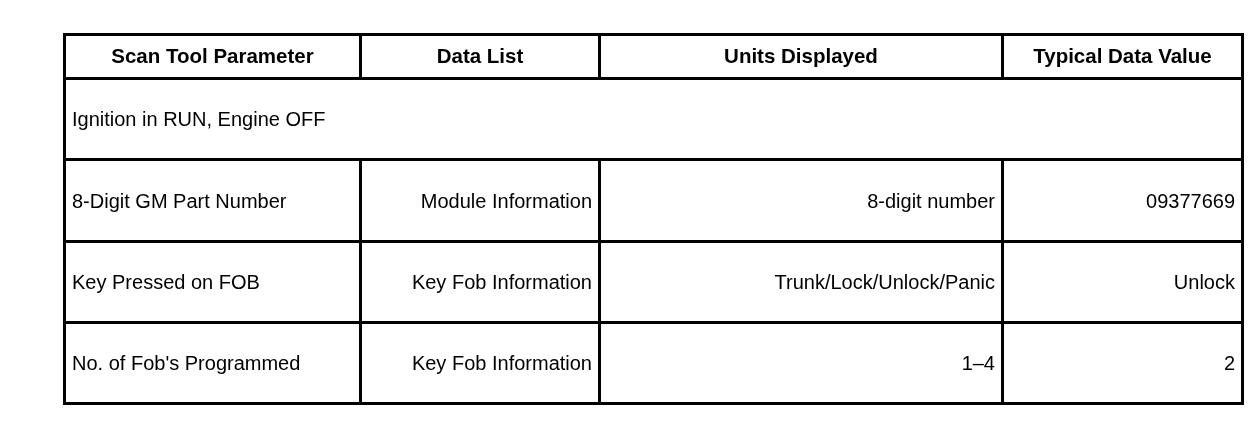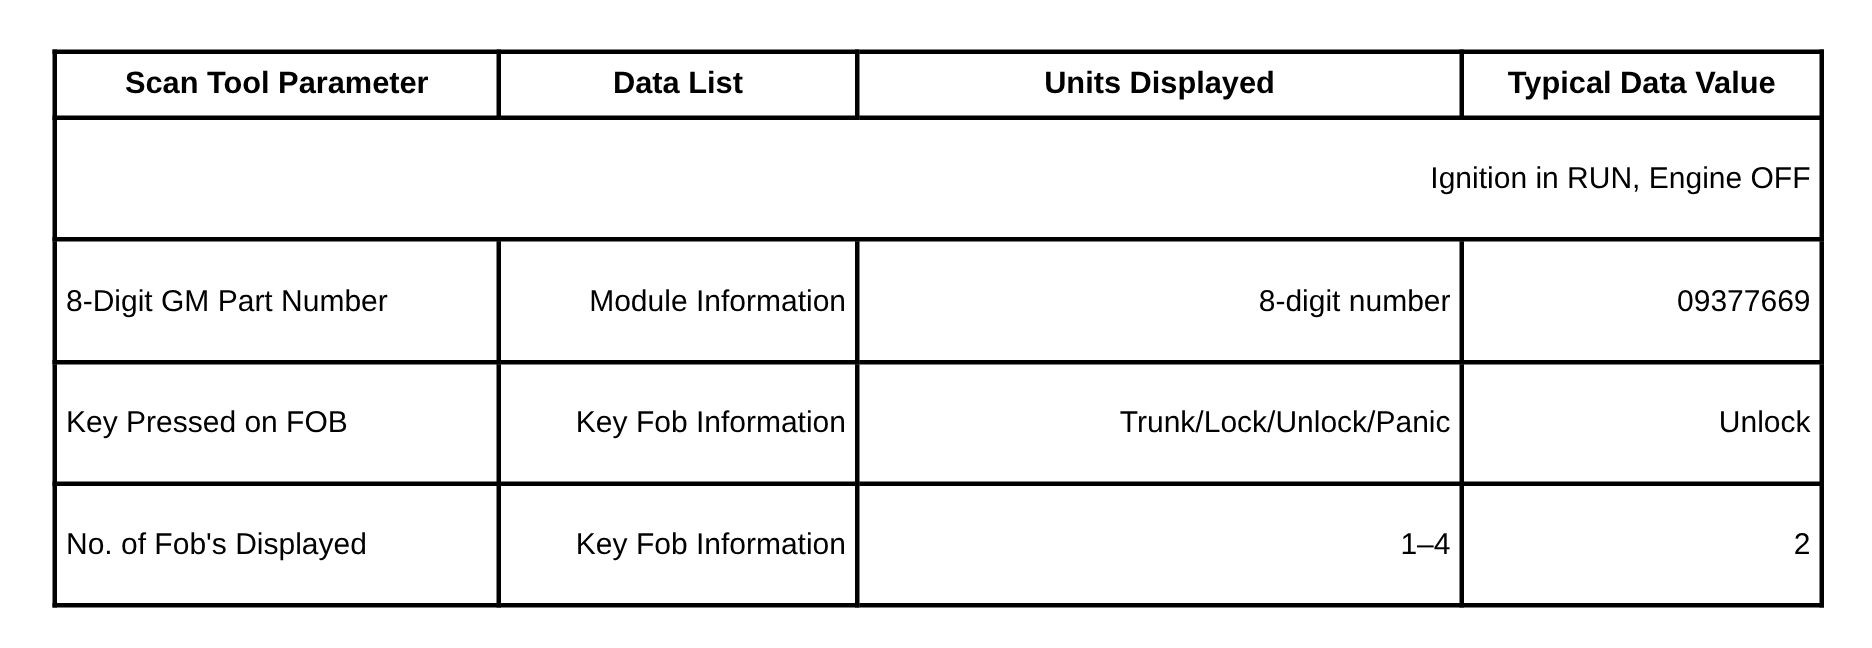--- a/index.html
+++ b/index.html
@@ -11,20 +11,21 @@
     width: 1248px;
     height: 432px;
     overflow: hidden;
     font-family: "Liberation Sans", sans-serif;
     color: #000000;
   }
   #page-root {
     position: relative;
     width: 1212px;
     height: 432px;
+    margin-left: 28px;
   }
   .scan-table {
     position: absolute;
     left: 35px;
     top: 33px;
     width: 1178px;
     height: 372px;
     border-collapse: collapse;
     table-layout: fixed;
     background: #ffffff;
@@ -46,21 +47,21 @@
   .col-units  { width: 403px; }
   .col-value  { width: 240px; }
 
   .scan-table thead th {
     font-weight: bold;
     text-align: center;
     font-size: 20.5px;
   }
   .banner-cell {
     font-weight: bold;
-    text-align: right;
+    text-align: left;
     font-size: 20.5px;
   }
   .cell-left   { text-align: left; }
   .cell-center { text-align: right; }
 </style>
 </head>
 <body>
 
 <div id="page-root">
 
@@ -98,21 +99,21 @@
 
       <tr>
         <td class="cell-left">Key Pressed on FOB</td>
         <td class="cell-center">Key Fob Information</td>
         <td class="cell-center">Trunk/Lock/Unlock/Panic</td>
         <td class="cell-center">Unlock</td>
       </tr>
 
 
       <tr>
-        <td class="cell-left">No. of Fob's Displayed</td>
+        <td class="cell-left">No. of Fob's Programmed</td>
         <td class="cell-center">Key Fob Information</td>
         <td class="cell-center">1–4</td>
         <td class="cell-center">2</td>
       </tr>
 
 
     </tbody>
   </table>
 
 </div>

